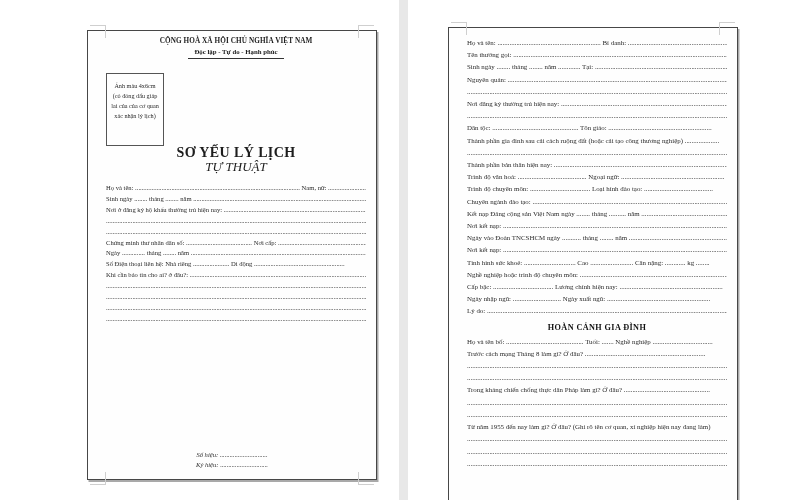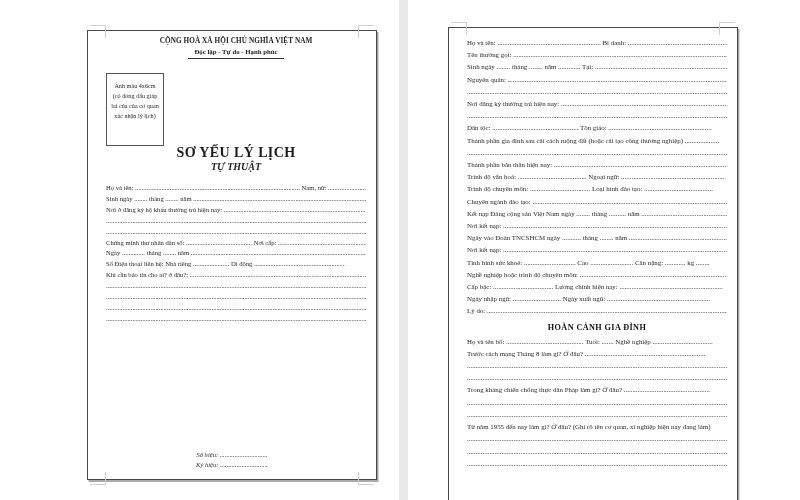--- a/index.html
+++ b/index.html
@@ -15,21 +15,21 @@
   .cm-tr{right:2px;top:-6px;border-top-width:1px;border-left-width:1px;}
   .cm-bl{left:2px;bottom:-6px;border-bottom-width:1px;border-right-width:1px;}
   .cm-br{right:2px;bottom:-6px;border-bottom-width:1px;border-left-width:1px;}
   
   .nat1{margin-top:6px;text-align:center;font-weight:bold;font-size:7.2px;line-height:9px;letter-spacing:.1px;}
   .nat2{text-align:center;font-weight:bold;font-size:6.8px;line-height:8px;margin-top:2px;}
   .rule{width:96px;height:1px;background:#333;margin:2px auto 0;}
   .photo{position:absolute;left:18px;top:42px;width:58px;height:73px;border:1px solid #555;
          font-size:6.2px;line-height:1.6;text-align:center;padding:7px 3px;box-sizing:border-box;color:#2a2a2a;}
   .title{margin-top:86px;text-align:center;font-weight:bold;font-size:14px;line-height:16px;letter-spacing:.4px;font-family:Liberation Serif, serif;}
-  .subtitle{text-align:center;font-weight:bold;font-style:italic;font-size:10px;line-height:9px;margin-top:1px;}
+  .subtitle{text-align:center;font-weight:normal;font-style:italic;font-size:13px;line-height:9px;margin-top:1px;}
   .flines{margin-top:12px;padding:0 10px;}
   .fl{font-size:6.6px;line-height:10.9px;white-space:nowrap;overflow:hidden;color:#2a2a2a;}
   .pfoot{position:absolute;left:0;right:0;bottom:10px;text-align:center;font-style:italic;font-size:6.6px;line-height:9.5px;color:#2a2a2a;}
   
   .rlines{padding:9px 10px 0;}
   .fr{font-size:6.9px;line-height:12.2px;white-space:nowrap;overflow:hidden;color:#2a2a2a;}
   .sect{text-align:center;font-weight:bold;font-size:8.2px;line-height:15px;letter-spacing:.4px;margin:2px 0 1px;color:#111;}
 </style>
 </head>
 <body>

